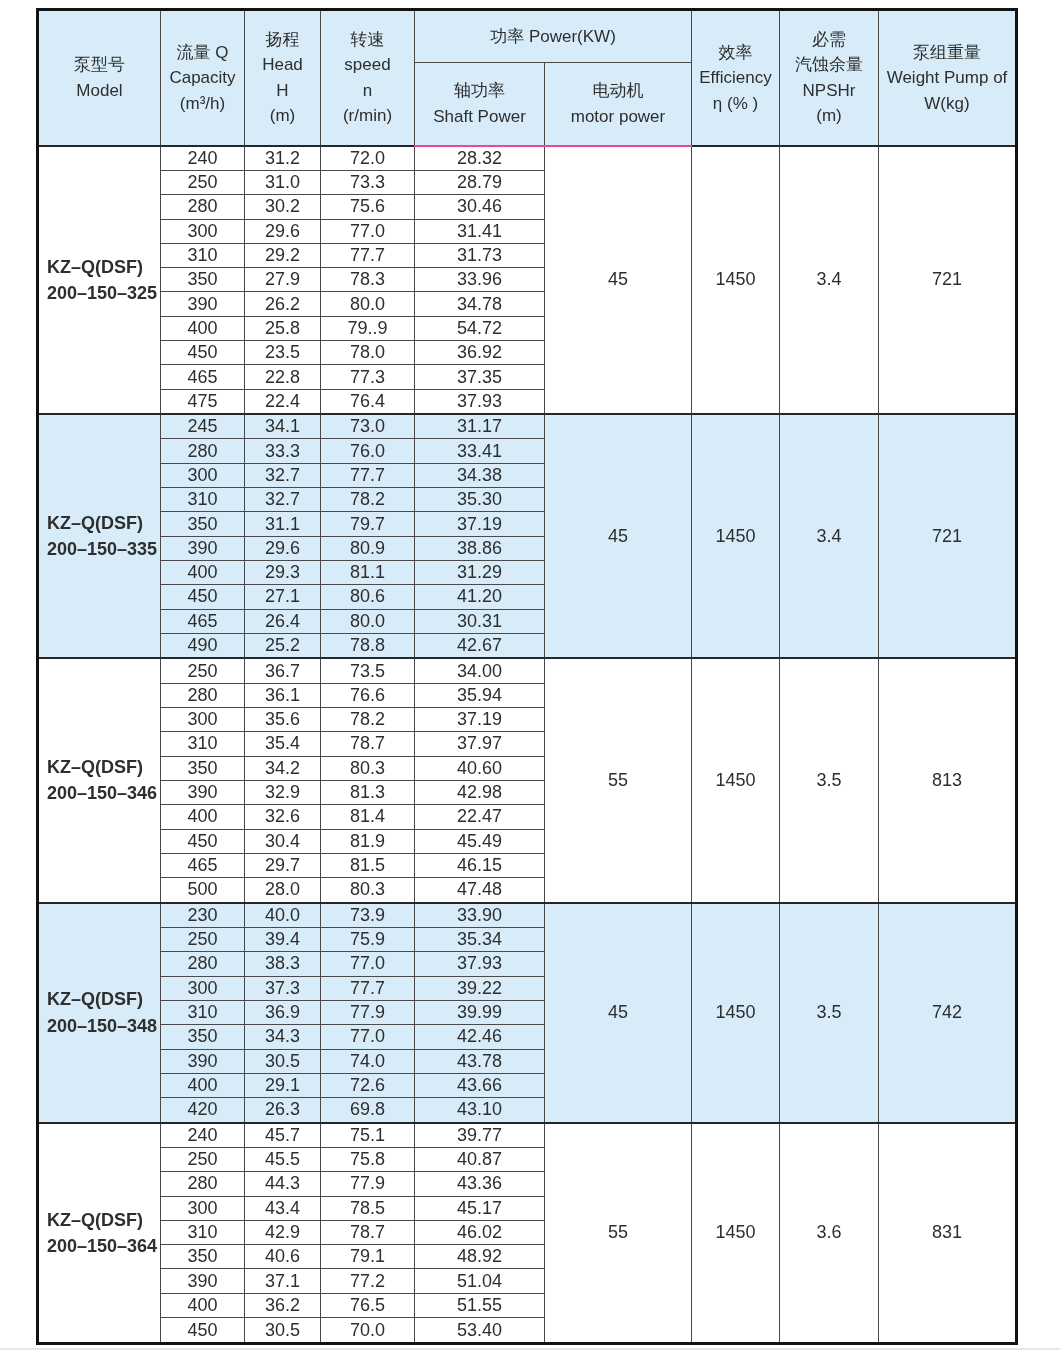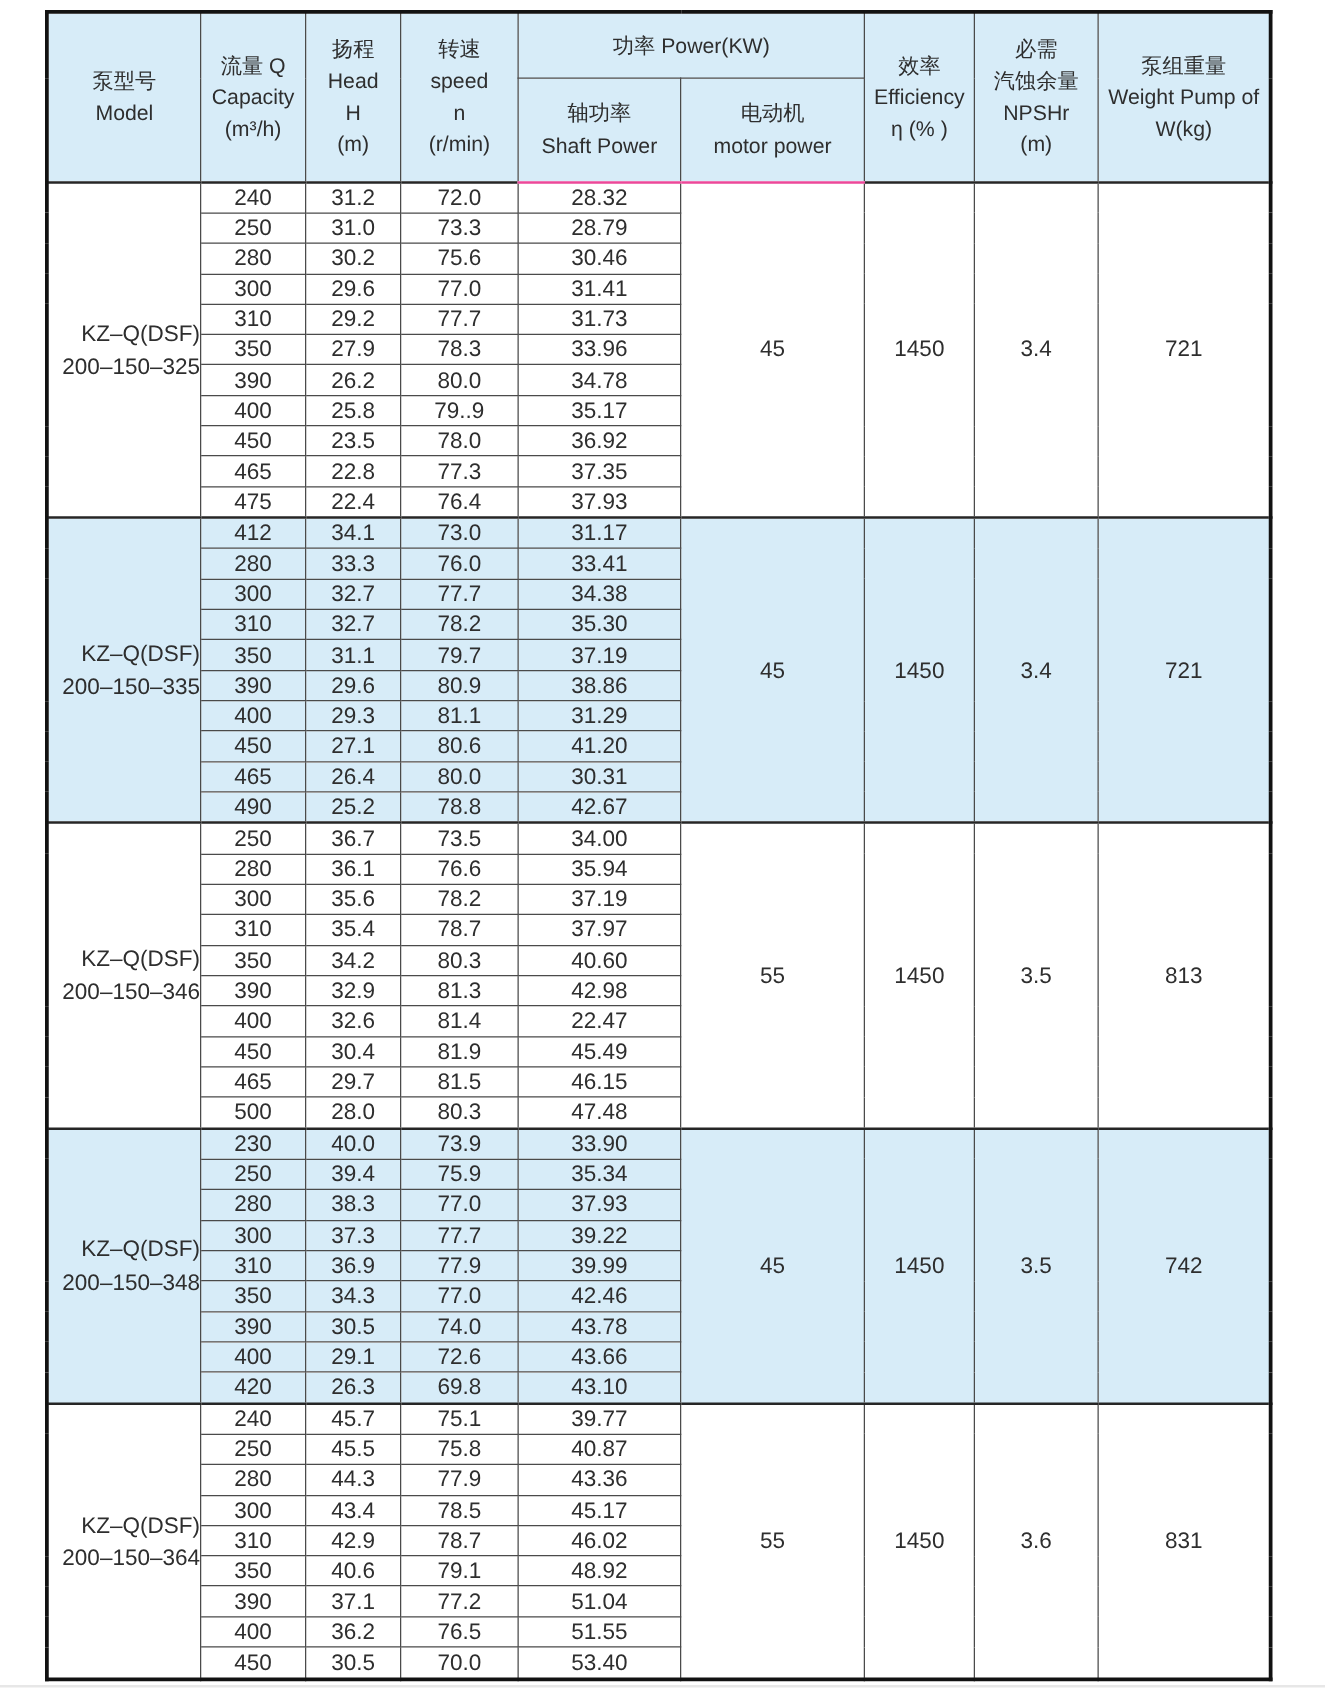--- a/index.html
+++ b/index.html
@@ -27,21 +27,21 @@
     background:var(--band-blue,#d7ecf8);
     font-size:17px;line-height:1.5;
   }
   thead tr.h1{height:53px;}
   thead tr.h2{height:83px;}
   tbody td{font-size:18px;}
   td.blue{background:var(--band-blue,#d7ecf8);}
   td.gtop{border-top:2px solid #262626;margin-top:17px;}
   thead tr.h2 th{border-bottom:2px solid #ec4899;}
   td.model{
-    text-align:right;padding-left:8px;font-size:18px;line-height:1.45;
+    text-align:left;padding-left:8px;font-size:18px;line-height:1.45;font-weight:bold;
   }
 </style>
 </head>
 <body>
 
 <div class="table-wrap">
   <table>
     <colgroup>
       <col style="width:123px">
         <col style="width:84px">
@@ -155,21 +155,21 @@
         <tr>
           <td>390</td>
           <td>26.2</td>
           <td>80.0</td>
           <td>34.78</td>
         </tr>
         <tr>
           <td>400</td>
           <td>25.8</td>
           <td>79..9</td>
-          <td>35.17</td>
+          <td>54.72</td>
         </tr>
         <tr>
           <td>450</td>
           <td>23.5</td>
           <td>78.0</td>
           <td>36.92</td>
         </tr>
         <tr>
           <td>465</td>
           <td>22.8</td>
@@ -180,21 +180,21 @@
           <td>475</td>
           <td>22.4</td>
           <td>76.4</td>
           <td>37.93</td>
         </tr>
         <tr>
           <td rowspan="10" class="blue gtop model">
             <div>KZ–Q(DSF)</div>
             <div>200–150–335</div>
           </td>
-          <td class="blue gtop">412</td>
+          <td class="blue gtop">245</td>
           <td class="blue gtop">34.1</td>
           <td class="blue gtop">73.0</td>
           <td class="blue gtop">31.17</td>
           <td rowspan="10" class="blue gtop">45</td>
           <td rowspan="10" class="blue gtop">1450</td>
           <td rowspan="10" class="blue gtop">3.4</td>
           <td rowspan="10" class="blue gtop">721</td>
         </tr>
         <tr>
           <td class="blue">280</td>

